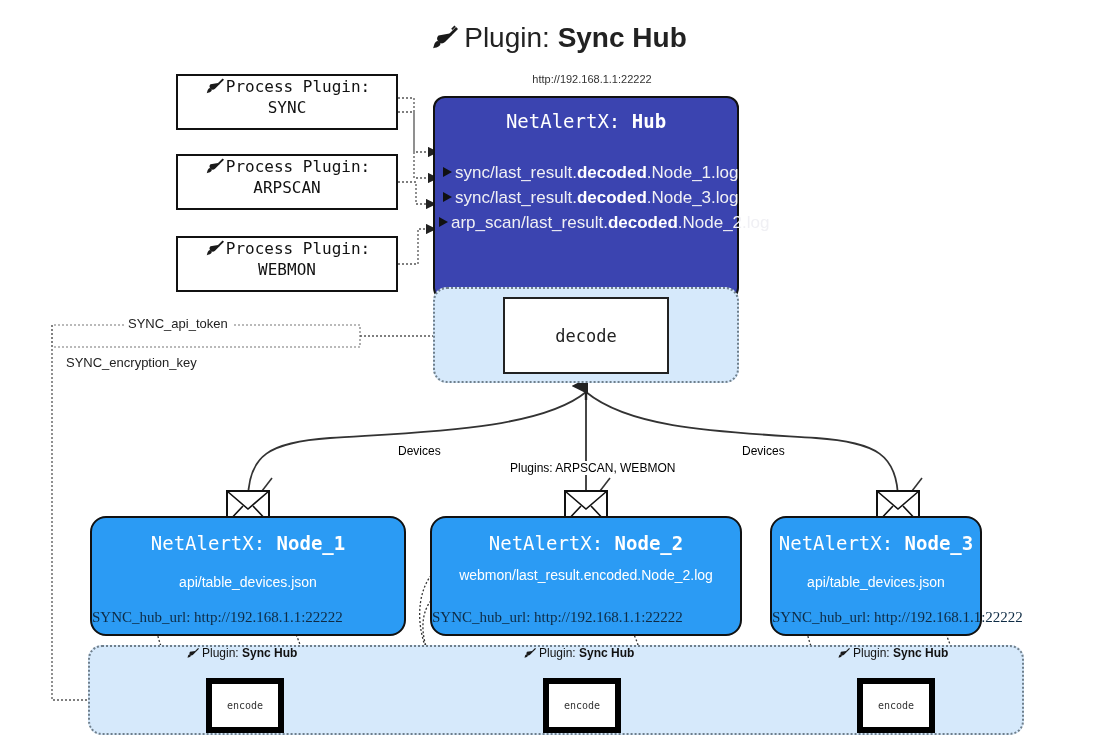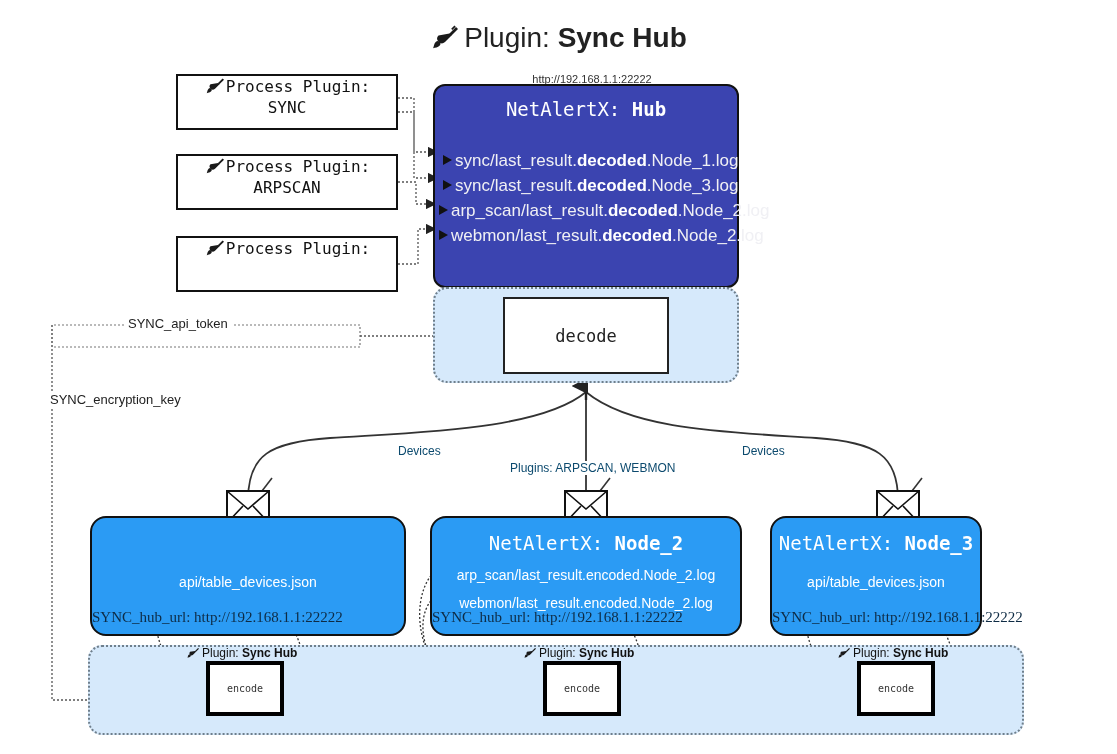--- a/index.html
+++ b/index.html
@@ -21,21 +21,21 @@
   .box{position:absolute;box-sizing:border-box;}
 
   .proc{width:222px;height:56px;border:2px solid #111;background:#fff;
         display:flex;align-items:flex-start;justify-content:center;}
   .proc .inner{font-family:"DejaVu Sans Mono","Liberation Mono",monospace;
         font-size:16px;line-height:21px;text-align:center;color:#111;}
   .proc .l1{display:flex;align-items:center;justify-content:flex-start;white-space:nowrap;}
   .proc .l2{text-align:center;}
 
   
-  .hub{left:433px;top:84px;width:306px;height:204px;background:#3b44b0;
+  .hub{left:433px;top:96px;width:306px;height:204px;background:#3b44b0;
        border:2px solid #111;border-radius:12px;}
   .hub-title{position:absolute;left:0;top:12px;width:100%;text-align:center;
       font-family:"DejaVu Sans Mono","Liberation Mono",monospace;
       font-size:19px;color:#fff;white-space:nowrap;}
   .hub-title b{font-weight:bold;}
   .hub-logs{position:absolute;left:10px;top:62px;width:292px;}
   .hub-log{position:relative;height:25px;line-height:25px;font-size:17px;color:#f0f0f4;
            white-space:nowrap;padding-left:10px;}
   .hub-log b{font-weight:bold;color:#ffffff;}
   .hub-log .mk{position:absolute;left:-2px;top:7px;width:0;height:0;
@@ -58,28 +58,28 @@
       white-space:nowrap;}
   .node-title b{font-weight:bold;}
   .node-lines{position:absolute;left:0;width:100%;text-align:center;}
   .node-line{font-size:14px;line-height:28px;color:#fff;white-space:nowrap;}
   .node-url{position:absolute;left:0;width:100%;text-align:left;bottom:8px;
       font-size:15px;color:#0e2b44;white-space:nowrap;font-family:Liberation Serif, serif;}
 
   
   .strip{left:88px;top:645px;width:936px;height:90px;background:#d6e9fb;
       border:2px dotted #6f7f8c;border-radius:14px;}
-  .enc{width:78px;height:55px;background:#fff;border:4px solid #000000;
+  .enc{width:78px;height:55px;background:#fff;border:6px solid #000000;
       display:flex;align-items:center;justify-content:center;
-      font-family:"DejaVu Sans Mono","Liberation Mono",monospace;font-size:10px;color:#333;}
+      font-family:"DejaVu Sans Mono","Liberation Mono",monospace;font-size:10px;color:#333;margin-top:17px;}
   .enc-label{position:absolute;font-size:12px;color:#111;white-space:nowrap;}
   .enc-label b{font-weight:bold;}
   .enc-label .plug{display:inline-block;vertical-align:-2px;margin-right:2px;}
 
-  .wlabel{position:absolute;font-size:12px;color:#0c4a6e;background:#fff;padding:0 5px;white-space:nowrap;}
+  .wlabel{position:absolute;font-size:12px;color:#000000;background:#fff;padding:0 5px;white-space:nowrap;}
   .wlabel.mid{font-size:12px;}
 </style>
 </head>
 <body>
 
 <div class="stage">
 
   <div class="title">
     <span class="plug">
       <svg width="30" height="26" viewBox="0 0 30 26">
@@ -185,20 +185,21 @@
           <svg width="22" height="18" viewBox="0 0 30 26" style="vertical-align:-3px;">
             <g fill="#1a1a1a">
               <path d="M26 2 L28 4 L21 11 L19 9 Z"></path>
               <path d="M19.5 8.5 L21.5 10.5 L15 17 a4.6 4.6 0 0 1-6.5-6.5 Z"></path>
               <path d="M9.5 16.5 a3 3 0 0 1 0 4.2 c-1.6 1.6-4.2 1.9-6.4 2.6 c0.8-2.3 1-4.8 2.6-6.4 a3 3 0 0 1 3.8-0.4 Z"></path>
             </g>
           </svg>
         </span>
         <span>Process Plugin:</span>
       </div>
+      <div class="l2">WEBMON</div>
     </div>
   </div>
 
   <div class="box hub">
     <div class="hub-title">
       <span>NetAlertX:</span>
       <b>Hub</b>
     </div>
     <div class="hub-logs">
       <div class="hub-log">
@@ -206,32 +207,28 @@
         <span>sync/last_result.</span><b>decoded</b><span>.Node_1.log</span>
       </div>
       <div class="hub-log">
         <span class="mk"></span>
         <span>sync/last_result.</span><b>decoded</b><span>.Node_3.log</span>
       </div>
       <div class="hub-log" style="padding-left:6px;">
         <span class="mk" style="left:-6px;"></span>
         <span>arp_scan/last_result.</span><b>decoded</b><span>.Node_2.log</span>
       </div>
-      <div class="hub-log" style="padding-left:6px;">
-        <span class="mk" style="left:-6px;"></span>
-        <span>webmon/last_result.</span><b>decoded</b><span>.Node_2.log</span>
-      </div>
     </div>
   </div>
 
   <div class="box decode-wrap"></div>
   <div class="box decode">decode</div>
 
   <div class="tok" style="left:100px;top:316px;margin-left:24px;">SYNC_api_token</div>
-  <div class="tok" style="left:46px;top:355px;margin-top:37px;">SYNC_encryption_key</div>
+  <div class="tok" style="left:62px;top:355px;">SYNC_encryption_key</div>
 
   <div class="wlabel" style="left:393px;top:444px;">Devices</div>
   <div class="wlabel" style="left:737px;top:444px;">Devices</div>
   <div class="wlabel mid" style="left:505px;top:461px;">Plugins: ARPSCAN, WEBMON</div>
 
   <div style="position:absolute;left:226px;top:490px;">
     <svg width="44" height="34" viewBox="0 0 44 34">
       <rect x="1" y="1" width="42" height="32" fill="#fff" stroke="#111" stroke-width="2"></rect>
       <path d="M1,1 L22,19 L43,1" fill="none" stroke="#111" stroke-width="1.6"></path>
       <path d="M1,33 L17,16 M43,33 L27,16" fill="none" stroke="#111" stroke-width="1.6"></path>
@@ -246,33 +243,36 @@
   </div>
   <div style="position:absolute;left:876px;top:490px;">
     <svg width="44" height="34" viewBox="0 0 44 34">
       <rect x="1" y="1" width="42" height="32" fill="#fff" stroke="#111" stroke-width="2"></rect>
       <path d="M1,1 L22,19 L43,1" fill="none" stroke="#111" stroke-width="1.6"></path>
       <path d="M1,33 L17,16 M43,33 L27,16" fill="none" stroke="#111" stroke-width="1.6"></path>
     </svg>
   </div>
 
   <div class="box node" style="left:90px;top:516px;width:316px;height:120px;">
+    <div class="node-title">
+      <span>NetAlertX:</span>
+      <b>Node_1</b>
+    </div>
     <div class="node-lines" style="top:50px;">
       <div class="node-line">api/table_devices.json</div>
     </div>
     <div class="node-url">SYNC_hub_url: http://192.168.1.1:22222</div>
   </div>
 
   <div class="box node" style="left:430px;top:516px;width:312px;height:120px;">
     <div class="node-title">
       <span>NetAlertX:</span>
       <b>Node_2</b>
     </div>
     <div class="node-lines" style="top:43px;">
-      <div class="node-line">arp_scan/last_result.encoded.Node_2.log</div>
       <div class="node-line">webmon/last_result.encoded.Node_2.log</div>
     </div>
     <div class="node-url">SYNC_hub_url: http://192.168.1.1:22222</div>
   </div>
 
   <div class="box node" style="left:770px;top:516px;width:212px;height:120px;">
     <div class="node-title">
       <span>NetAlertX:</span>
       <b>Node_3</b>
     </div>

